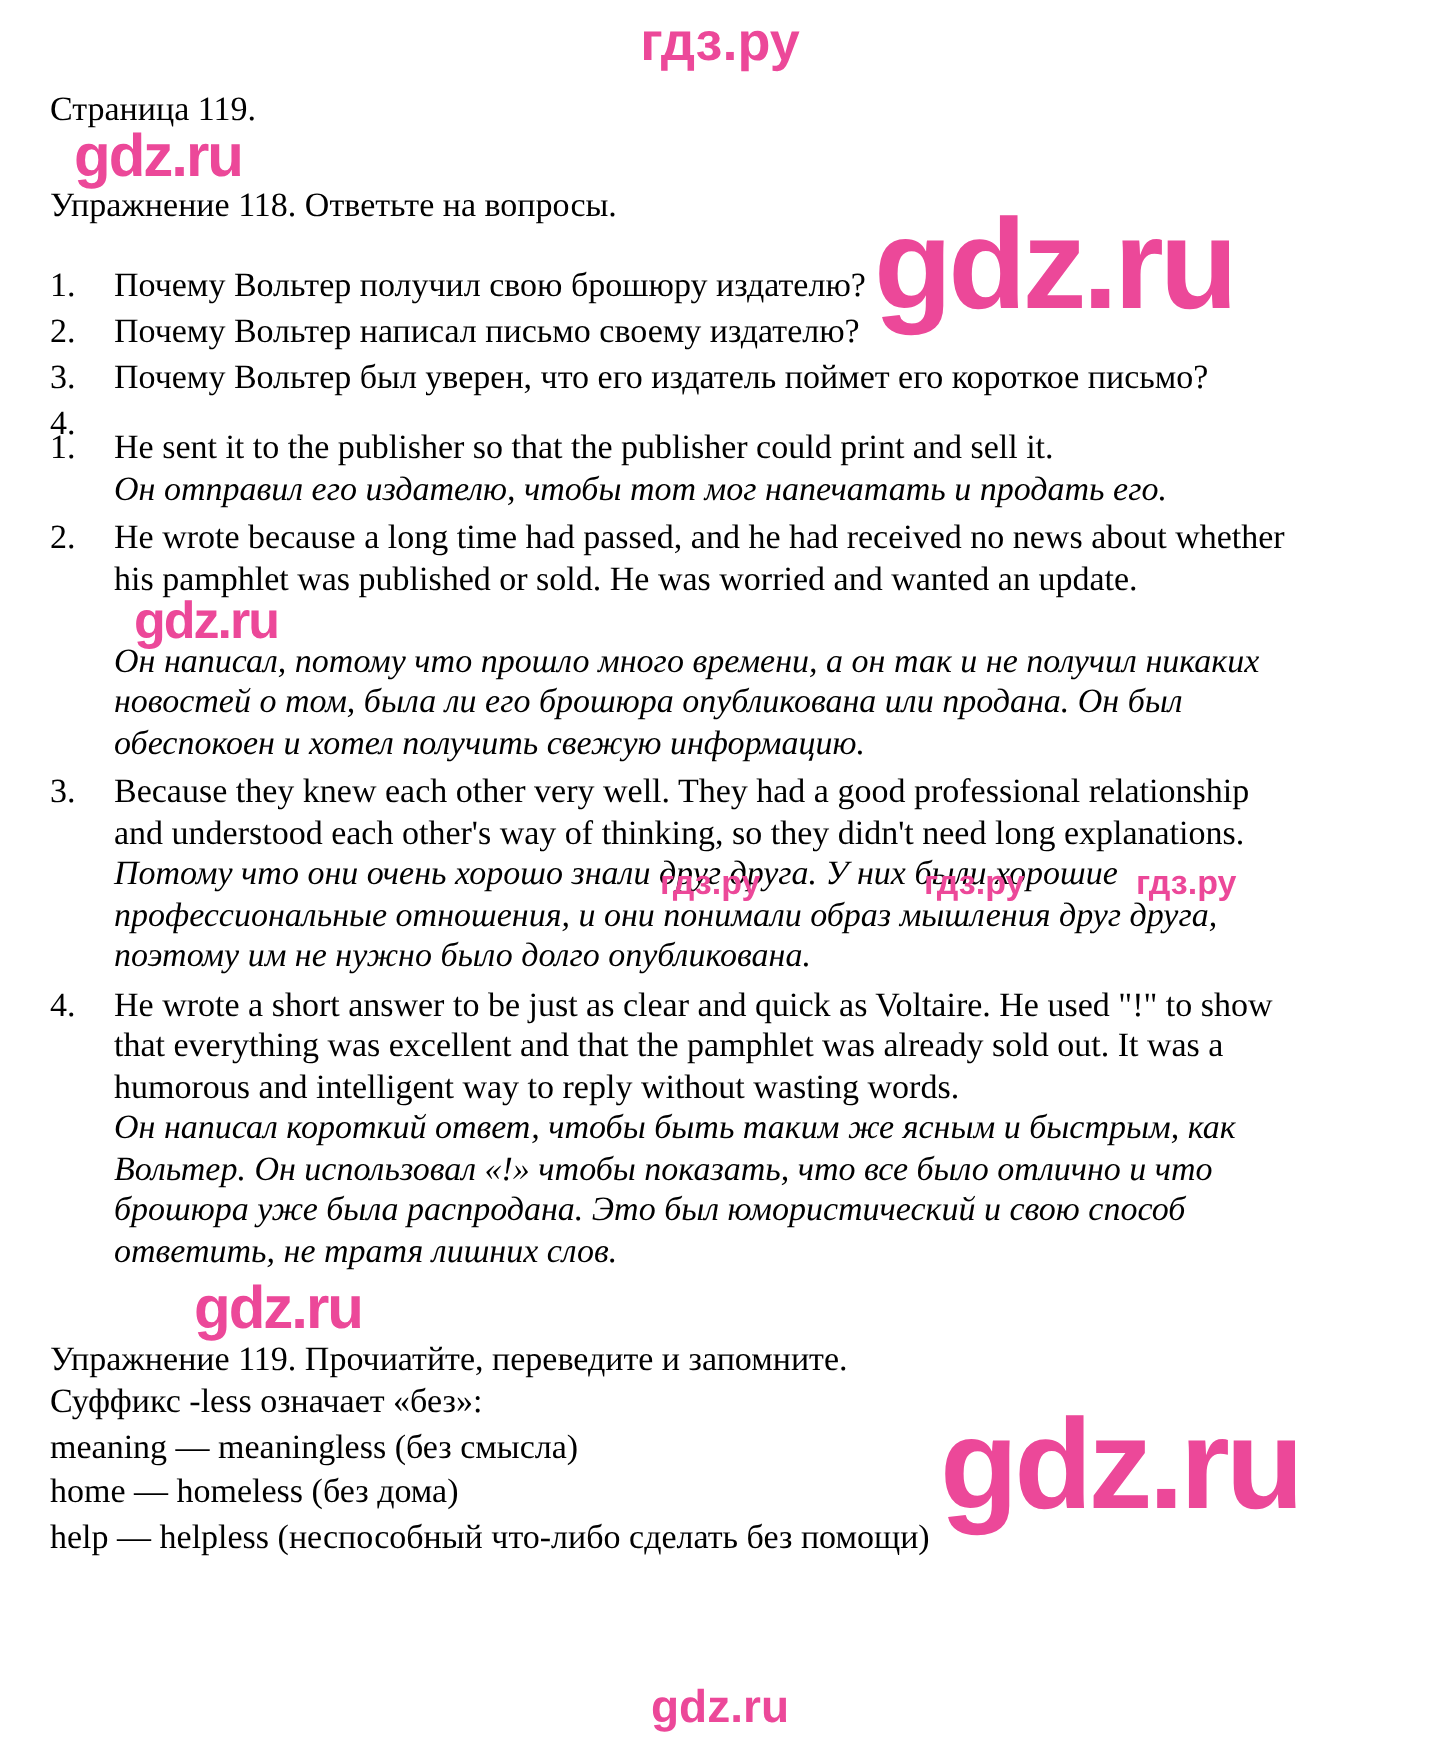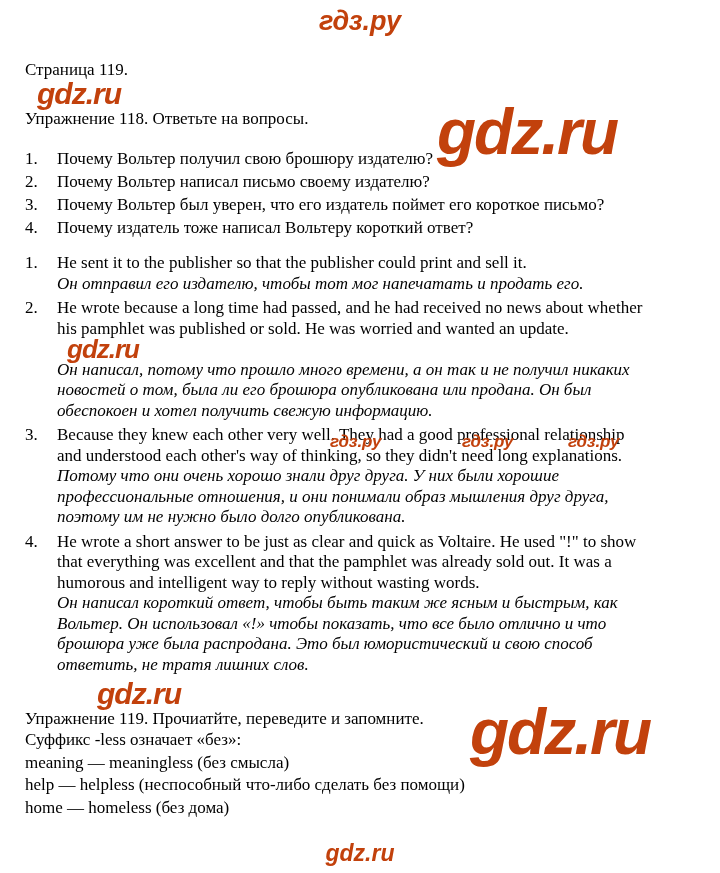--- a/index.html
+++ b/index.html
@@ -1,25 +1,25 @@
 <!DOCTYPE html>
 <html><head>
 <meta charset="utf-8">
 <style>
   html,body{margin:0;padding:0;}
   body{
     width:720px;height:873px;background:#ffffff;color:#000;
     font-family:"Liberation Serif", serif;font-size:17px;
     position:relative;overflow:hidden;
   }
-  .wm{font-family:"Liberation Sans", sans-serif;font-weight:bold;color:#c2410c;font-style:italic;}
+  .wm{font-family:"Liberation Sans", sans-serif;font-weight:bold;color:#ec4899;}
   .site-header{position:absolute;top:6px;left:0;right:0;text-align:center;font-size:27px;}
   .site-footer{position:absolute;top:840px;left:0;right:0;text-align:center;font-size:23px;}
   .content{position:absolute;top:40px;left:25px;width:660px;}
-  .page-label{line-height:20px;margin-top:20px;}
+  .page-label{line-height:20px;margin-top:5px;}
   .wm-inline-top{display:inline-block;font-size:30px;line-height:28px;margin-left:12px;letter-spacing:-1px;}
   .ex-title{font-weight:normal;line-height:20px;}
   .q-list{margin-top:18px;width:625px;}
   .a-list{margin-top:14px;width:625px;}
   .item{position:relative;padding-left:32px;line-height:23px;}
   .a-item{position:relative;padding-left:32px;line-height:20.5px;margin-bottom:4px;}
   .num{position:absolute;left:0;top:0;}
   .ru{font-style:italic;}
   .wm-update{display:inline-block;font-size:26px;line-height:20px;margin-left:10px;vertical-align:-4px;letter-spacing:-1px;}
   .wm-big{position:absolute;font-size:64px;line-height:1;letter-spacing:-2px;pointer-events:none;}
@@ -53,21 +53,20 @@
       <div class="item">
         <span class="num">2.</span>
         <span>Почему Вольтер написал письмо своему издателю?</span>
       </div>
       <div class="item">
         <span class="num">3.</span>
         <span>Почему Вольтер был уверен, что его издатель поймет его короткое письмо?</span>
       </div>
       <div class="item">
         <span class="num">4.</span>
-        <span>Почему издатель тоже написал Вольтеру короткий ответ?</span>
       </div>
     </div>
 
     <div class="a-list">
 
       <div class="a-item">
         <span class="num">1.</span>
         <div class="en">He sent it to the publisher so that the publisher could print and sell it.</div>
         <div class="ru">Он отправил его издателю, чтобы тот мог напечатать и продать его.</div>
       </div>
@@ -92,22 +91,22 @@
 
     </div>
 
     <span class="wm wm-inline-bottom">gdz.ru</span>
 
     <div class="ex-title">Упражнение 119. Прочиатйте, переведите и запомните.</div>
 
     <div class="suffix-block">
       <div>Суффикс -less означает «без»:</div>
       <div>meaning — meaningless (без смысла)</div>
+      <div>home — homeless (без дома)</div>
       <div>help — helpless (неспособный что-либо сделать без помощи)</div>
-      <div>home — homeless (без дома)</div>
     </div>
 
   </div>
 
   <span class="wm wm-big wm-big-top">gdz.ru</span>
   <span class="wm wm-big wm-big-bottom">gdz.ru</span>
 
   <span class="wm wm-small wm-s1">гдз.ру</span>
   <span class="wm wm-small wm-s2">гдз.ру</span>
   <span class="wm wm-small wm-s3">гдз.ру</span>

